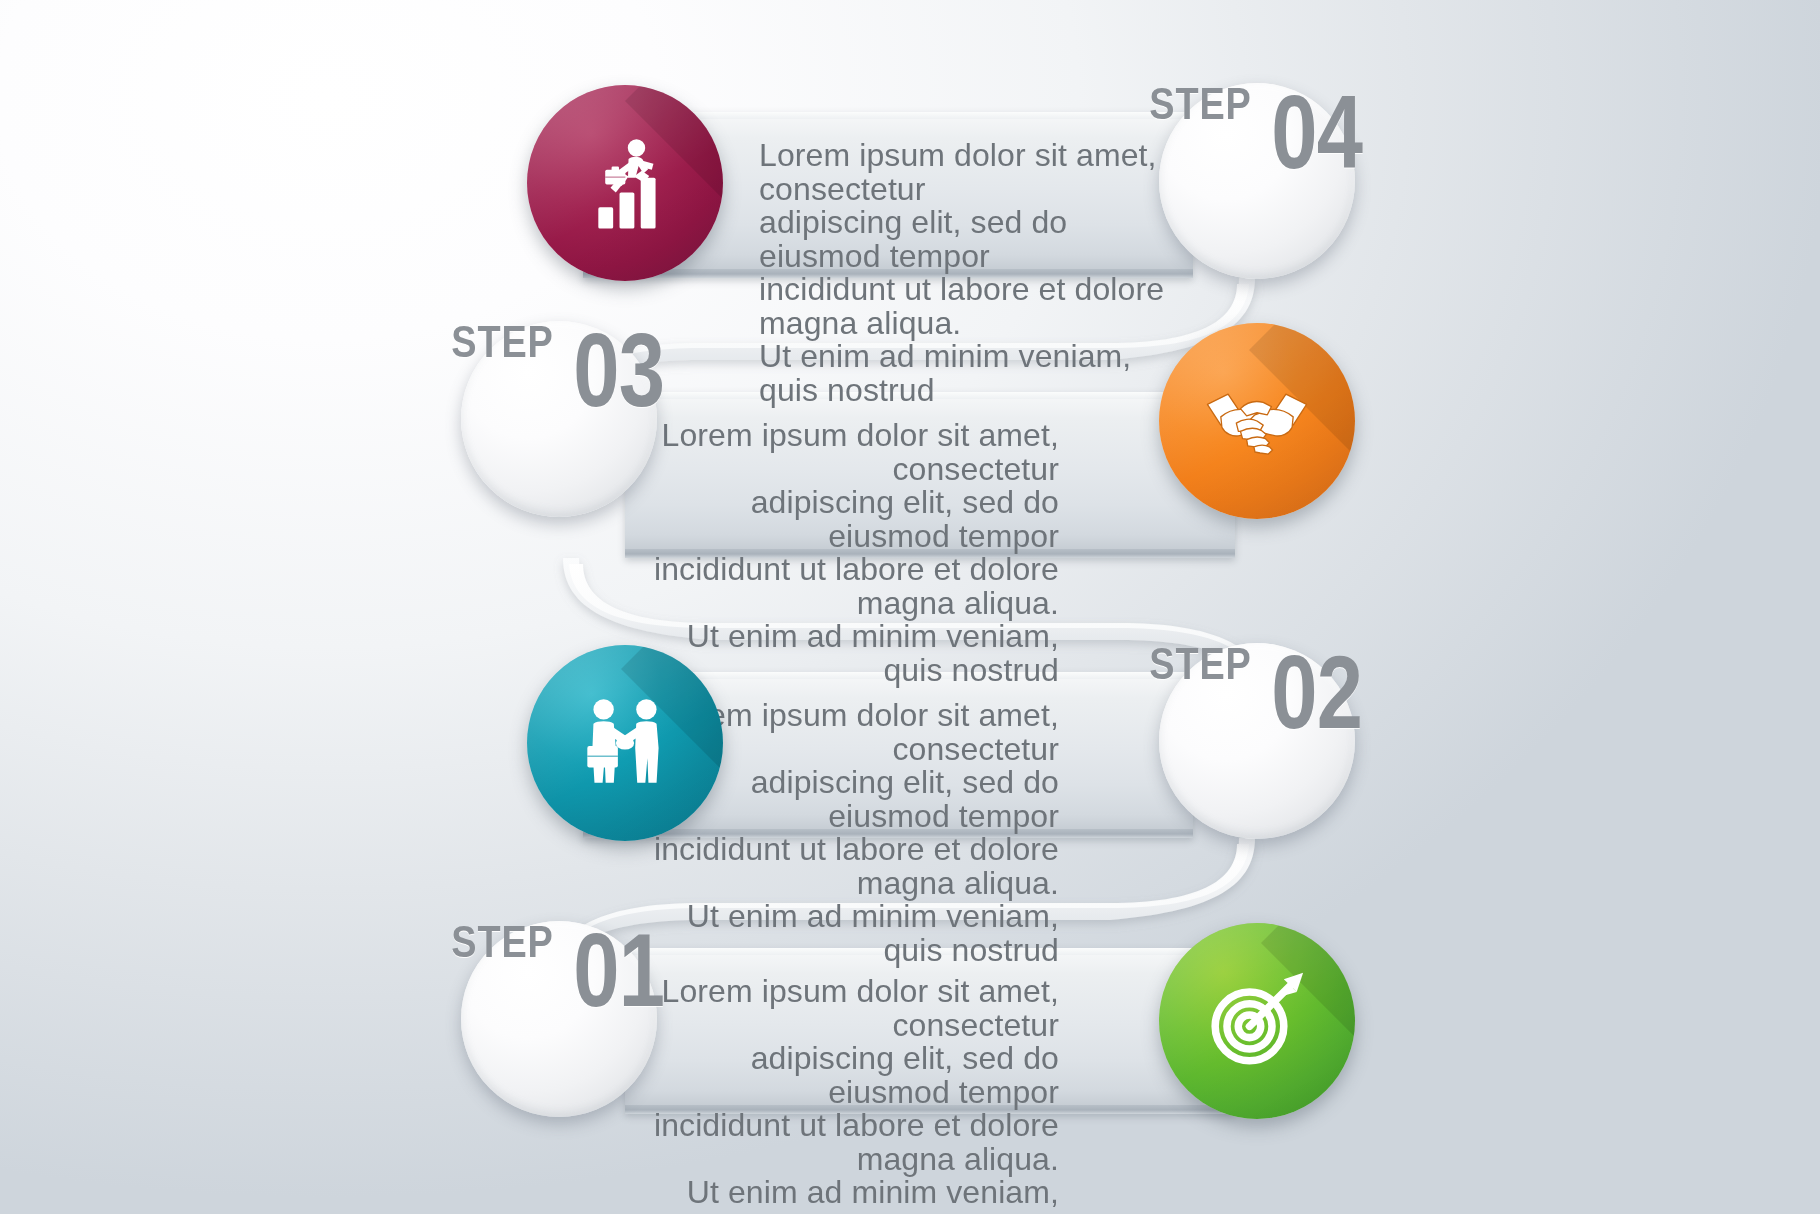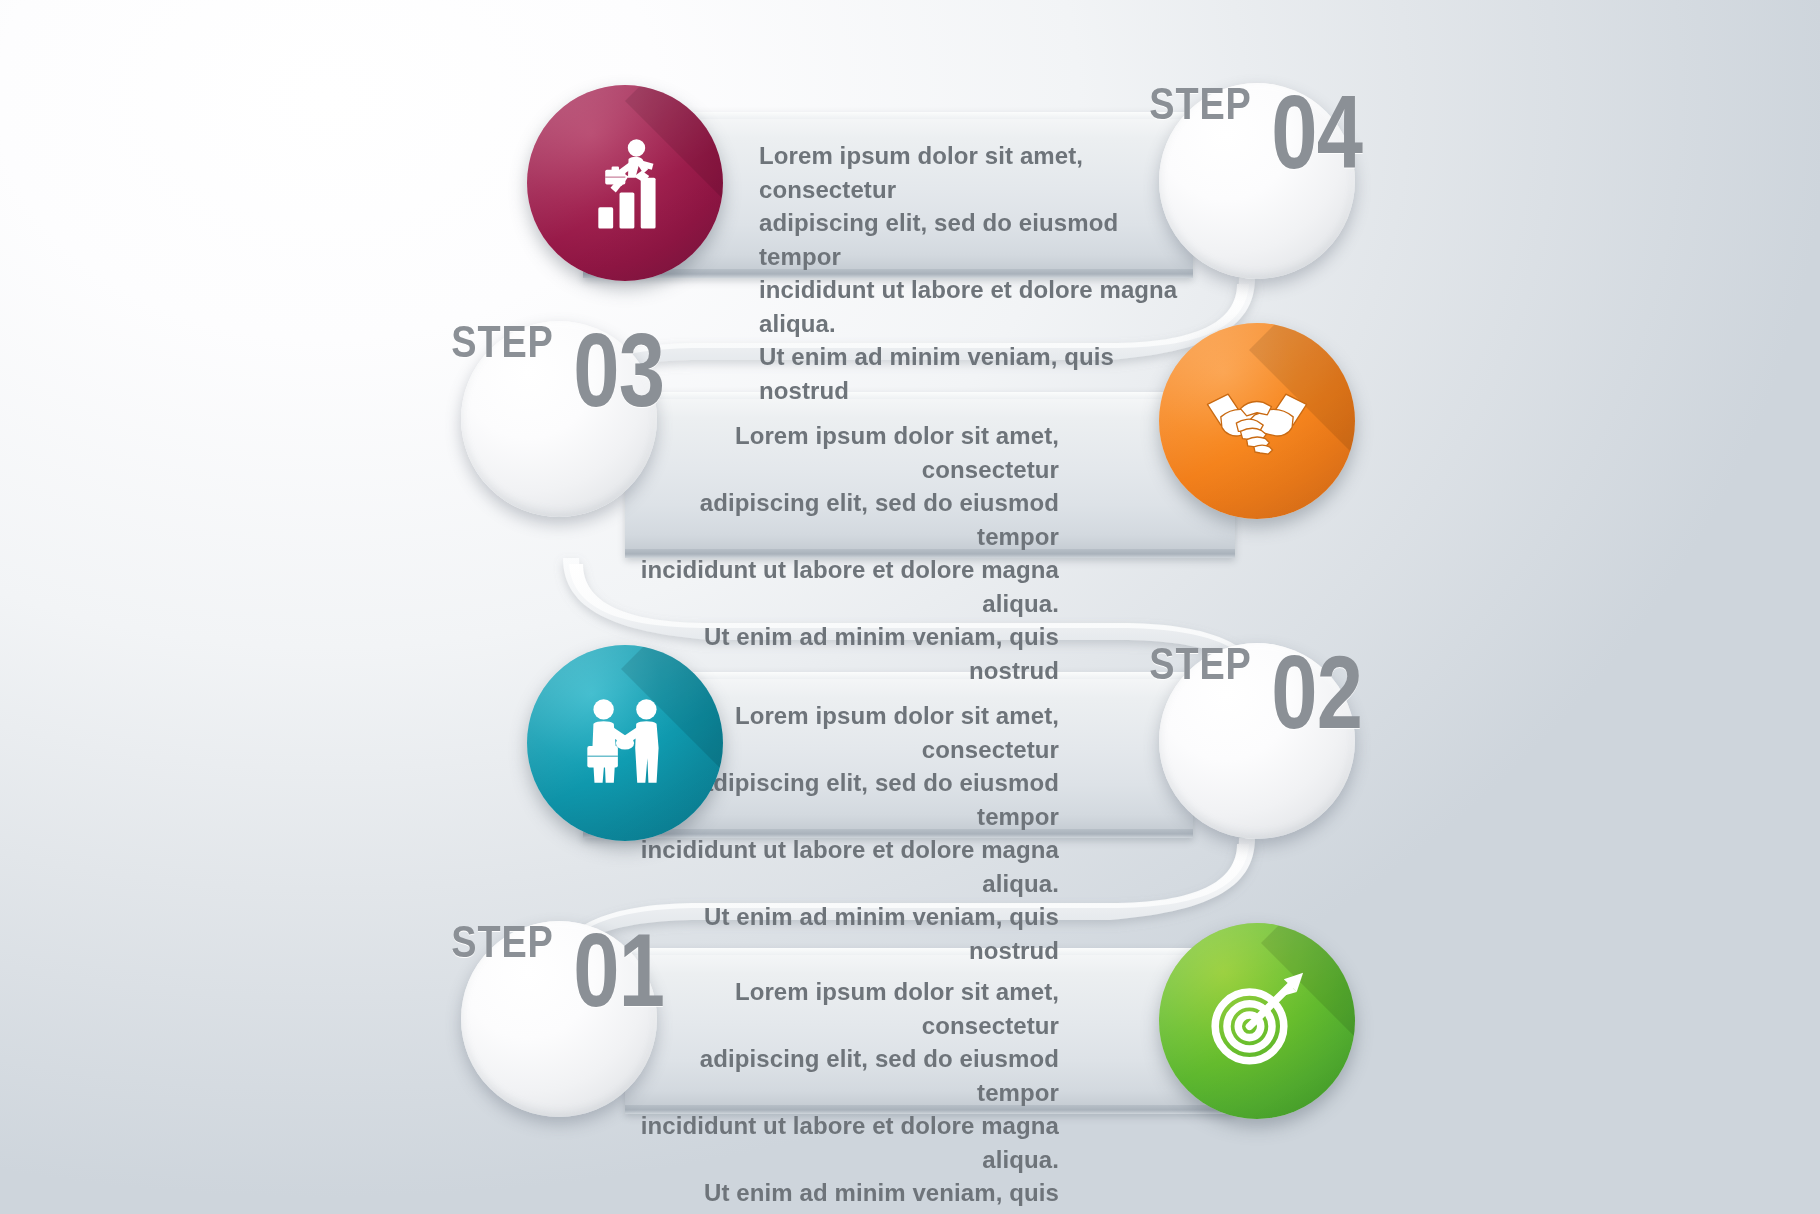--- a/index.html
+++ b/index.html
@@ -55,27 +55,26 @@
     left: 0; right: 0; bottom: 0;
     height: 9px;
     background: linear-gradient(to bottom, #b7bfc7 0%, #a9b2bb 55%, #cfd5db 100%);
   }
 
   
   .bar-text {
     position: absolute;
     z-index: 4;
     color: #6e747a;
-    font-size: 24px;
+    font-size: 32px;
     line-height: 33.5px;
     letter-spacing: 0.1px;
     white-space: pre-line;
     text-align: left;
     pointer-events: none;
-    font-weight: bold;
   }
   .bar-text.right-align { text-align: right; }
 
   
   .circle {
     position: absolute;
     z-index: 6;
     border-radius: 50%;
   }
 

